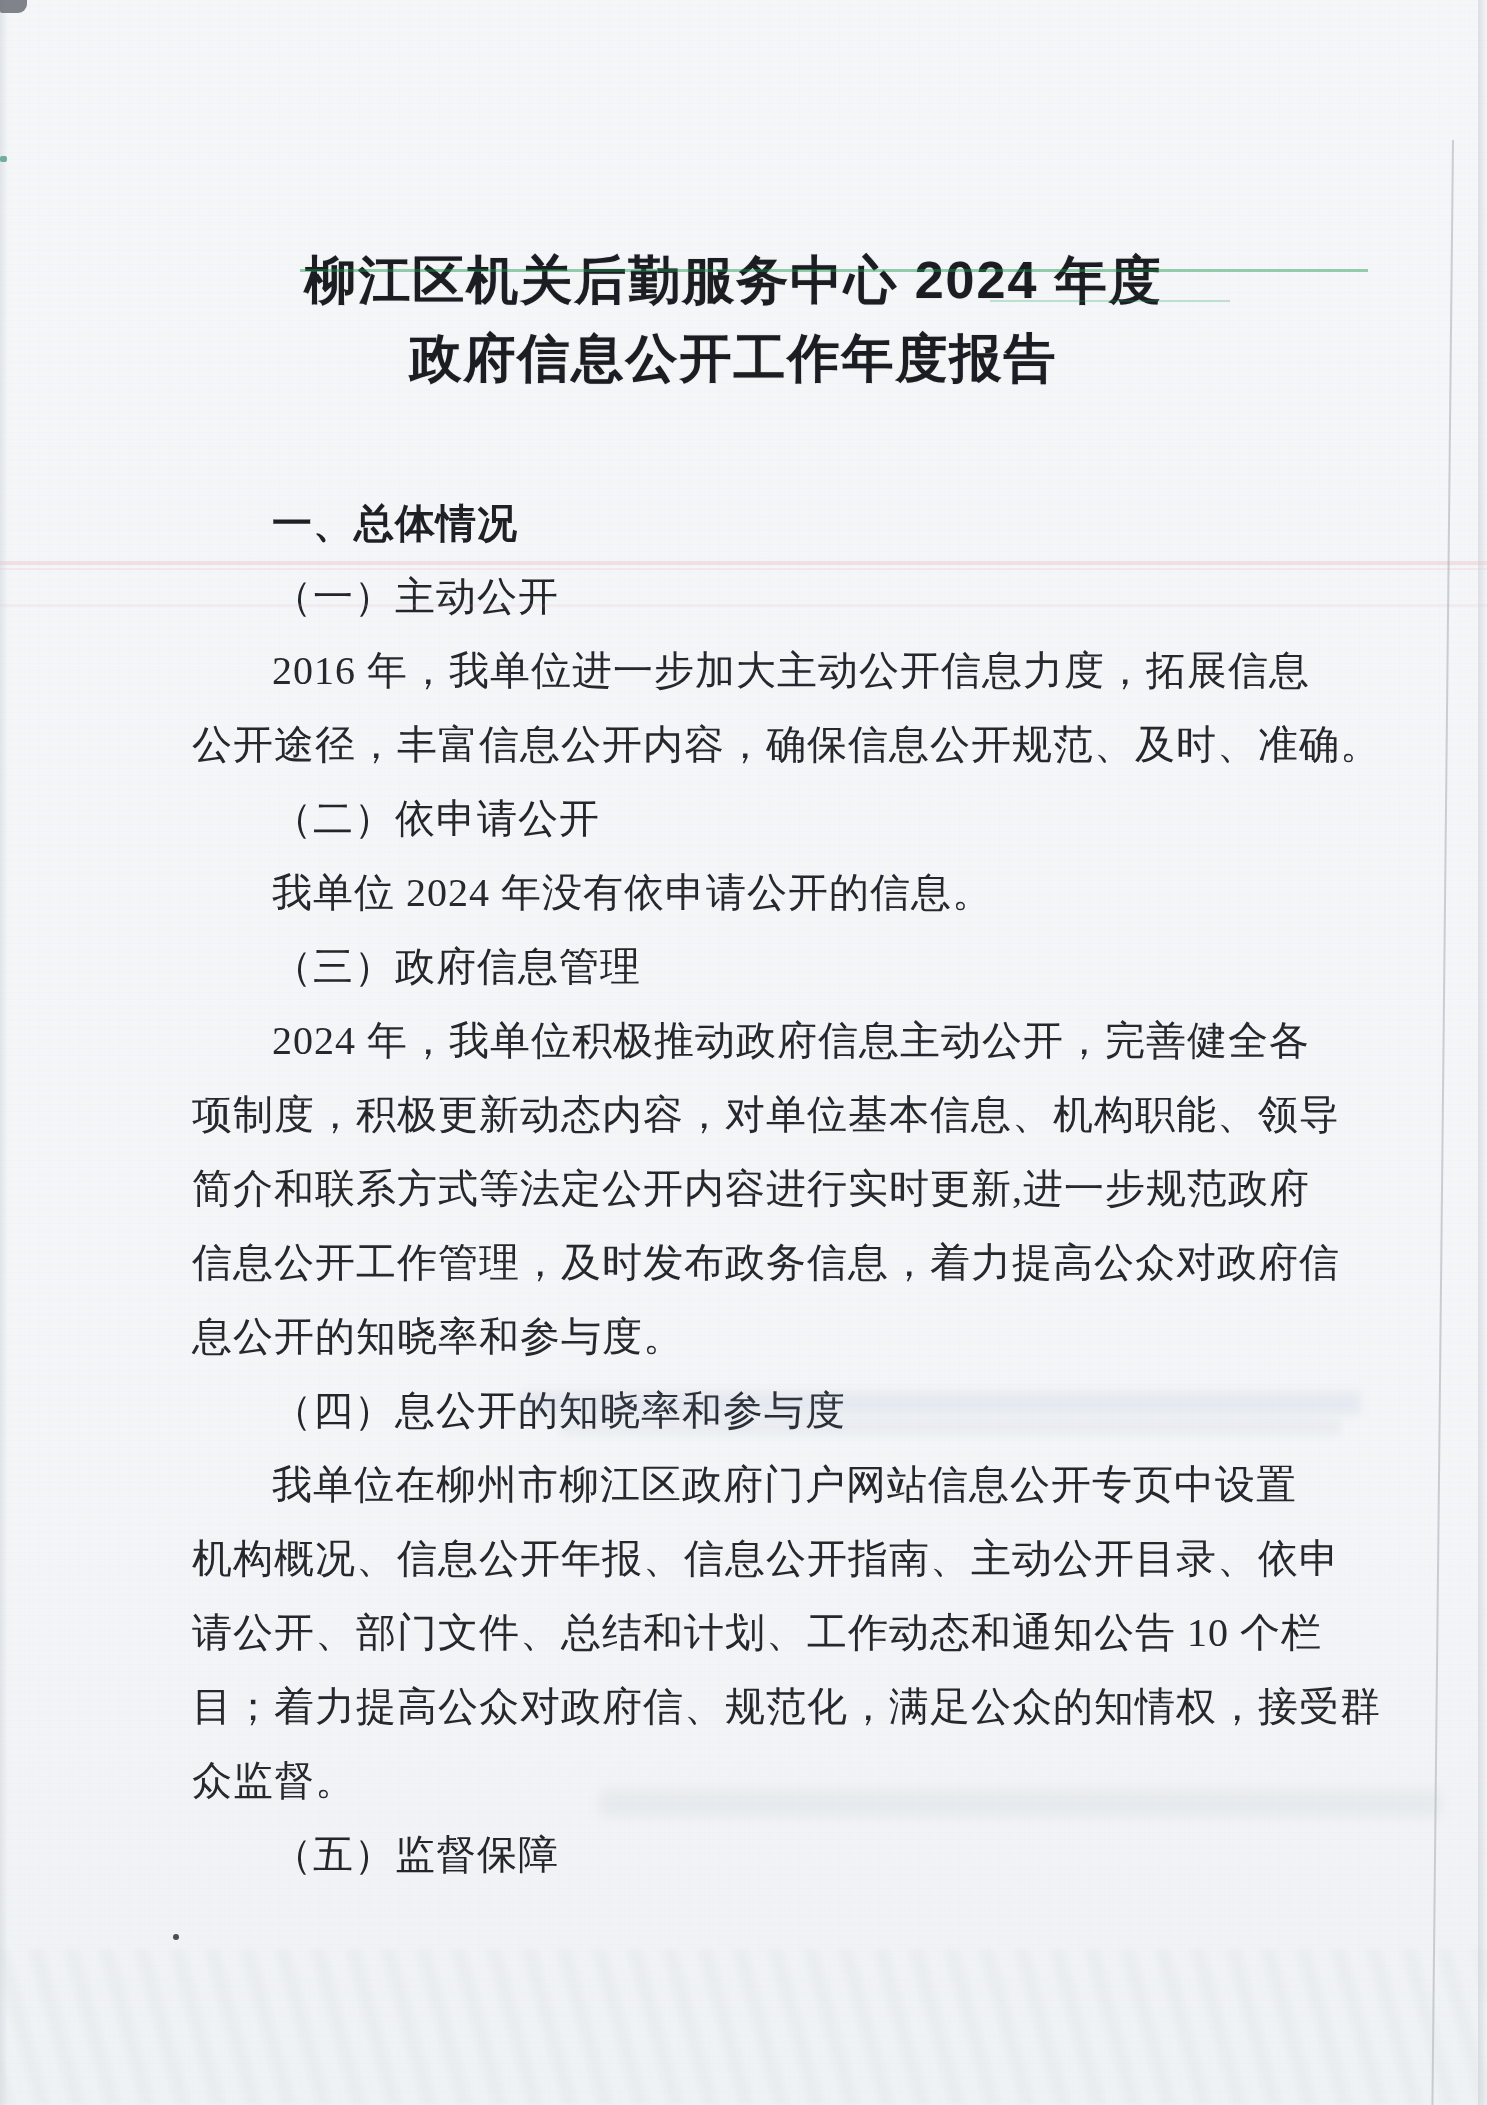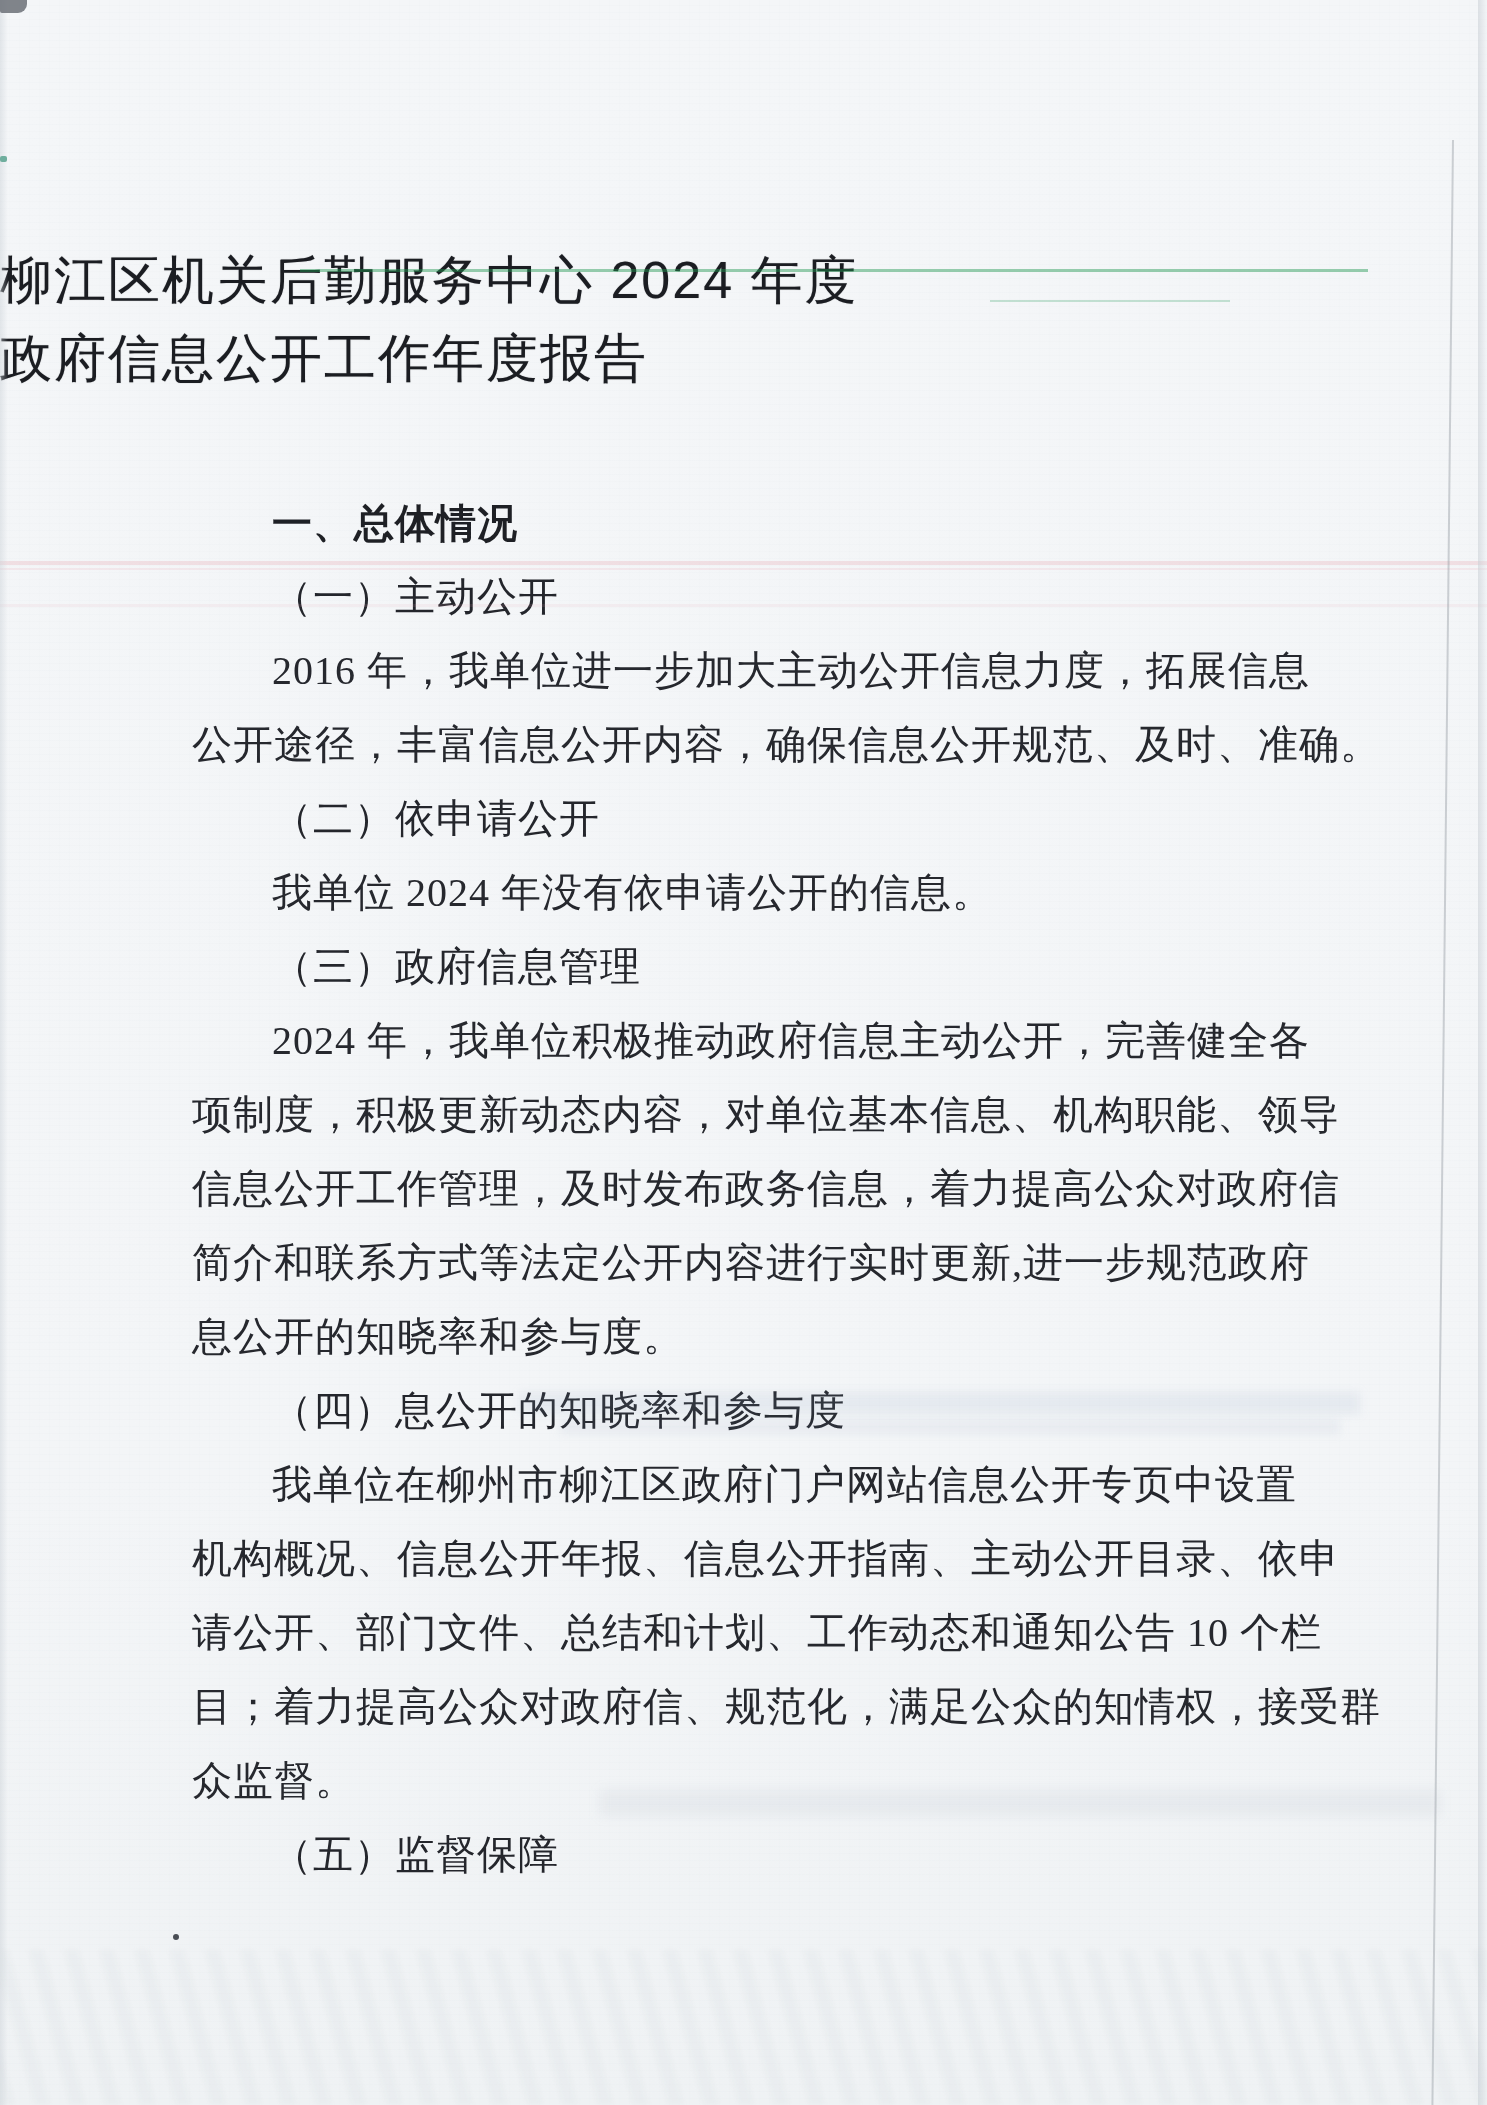--- a/index.html
+++ b/index.html
@@ -11,23 +11,23 @@
   .page{
     position:relative;width:1487px;height:2105px;overflow:hidden;
     background:
       repeating-linear-gradient(0deg, rgba(255,255,255,0) 0 6px, rgba(205,212,218,0.06) 6px 7px),
       repeating-linear-gradient(90deg, rgba(255,255,255,0) 0 9px, rgba(205,212,218,0.05) 9px 10px),
       linear-gradient(180deg,#f4f6f8 0%,#f3f5f7 70%,#eff2f4 100%);
   }
   
   .doc-title{
     position:absolute;top:241px;left:0;right:20px;
-    text-align:left;
+    text-align:center;
     font-family:"Liberation Sans",sans-serif;
-    font-weight:400;
+    font-weight:700;
     font-size:52px;line-height:78px;letter-spacing:2px;
     color:#1b1d22;
     text-shadow:0 0 1px rgba(20,22,26,0.35);
   }
   
   .doc-body{
     position:absolute;left:192px;top:486px;width:1180px;
     font-size:40px;line-height:74px;letter-spacing:1px;
     color:#26282e;white-space:nowrap;
   }
@@ -69,22 +69,22 @@
   <div class="doc-body">
       <p class="st-h1">一、总体情况</p>
       <p class="st-h2">（一）主动公开</p>
       <p class="st-p-first">2016 年，我单位进一步加大主动公开信息力度，拓展信息</p>
       <p class="st-p">公开途径，丰富信息公开内容，确保信息公开规范、及时、准确。</p>
       <p class="st-h2">（二）依申请公开</p>
       <p class="st-p-first">我单位 2024 年没有依申请公开的信息。</p>
       <p class="st-h2">（三）政府信息管理</p>
       <p class="st-p-first">2024 年，我单位积极推动政府信息主动公开，完善健全各</p>
       <p class="st-p">项制度，积极更新动态内容，对单位基本信息、机构职能、领导</p>
+      <p class="st-p">简介和联系方式等法定公开内容进行实时更新,进一步规范政府</p>
       <p class="st-p">信息公开工作管理，及时发布政务信息，着力提高公众对政府信</p>
-      <p class="st-p">简介和联系方式等法定公开内容进行实时更新,进一步规范政府</p>
       <p class="st-p">息公开的知晓率和参与度。</p>
       <p class="st-h2">（四）息公开的知晓率和参与度</p>
       <p class="st-p-first">我单位在柳州市柳江区政府门户网站信息公开专页中设置</p>
       <p class="st-p">机构概况、信息公开年报、信息公开指南、主动公开目录、依申</p>
       <p class="st-p">请公开、部门文件、总结和计划、工作动态和通知公告 10 个栏</p>
       <p class="st-p">目；着力提高公众对政府信、规范化，满足公众的知情权，接受群</p>
       <p class="st-p">众监督。</p>
       <p class="st-h2">（五）监督保障</p>
     </div>
 

